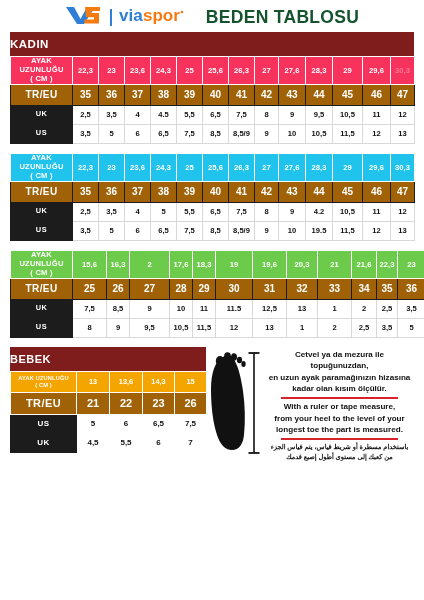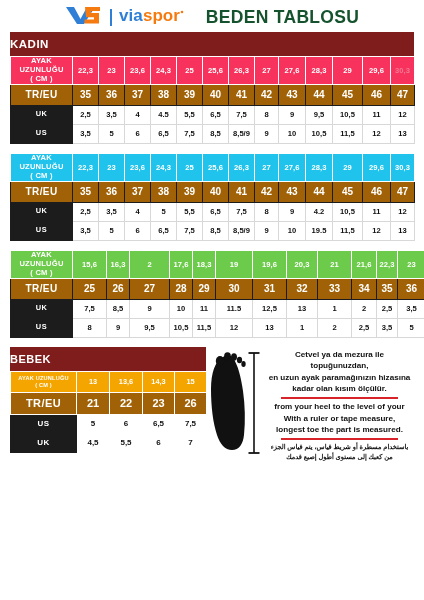--- a/index.html
+++ b/index.html
@@ -545,22 +545,22 @@
     </div>
 
     <div class="text-col">
       <div class="tr-text">
         <div>Cetvel ya da mezura ile topuğunuzdan,</div>
         <div>en uzun ayak paramağınızın hizasına</div>
         <div>kadar olan kısım ölçülür.</div>
       </div>
       <div class="sep-rule"></div>
       <div class="en-text">
+        <div>With a ruler or tape measure,</div>
         <div>from your heel to the level of your</div>
-        <div>With a ruler or tape measure,</div>
         <div>longest toe the part is measured.</div>
       </div>
       <div class="sep-rule"></div>
       <div class="ar-text">
         <div>باستخدام مسطرة أو شريط قياس، يتم قياس الجزء</div>
         <div>من كعبك إلى مستوى أطول إصبع قدمك</div>
       </div>
     </div>
   </div>
 </div>

